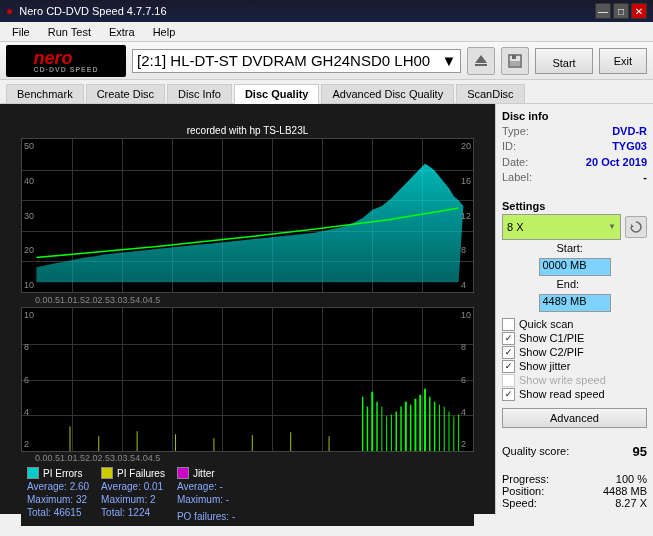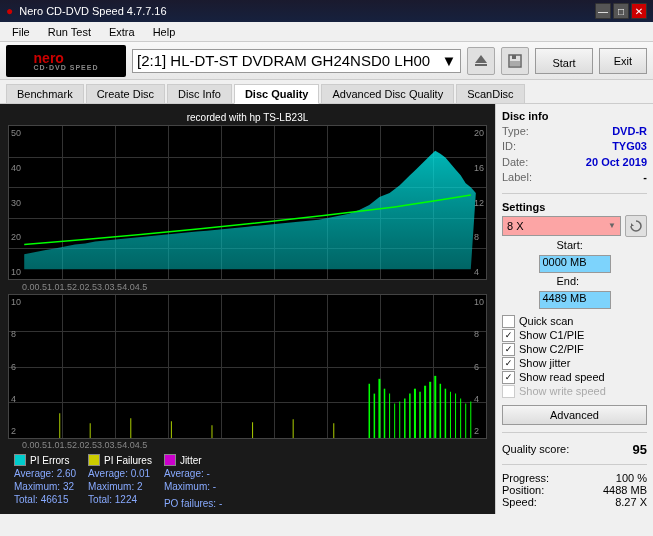--- a/index.html
+++ b/index.html
@@ -110,21 +110,21 @@
       display: flex;
       height: calc(536px - 22px - 20px - 38px - 24px - 22px);
       background: white;
     }
 
     
     .chart-area {
       flex: 1;
       background: #1a1a1a;
       position: relative;
-      padding: 8px;
+      padding: 21px;
     }
     
     .chart-title {
       color: white;
       font-size: 10px;
       text-align: center;
       margin-bottom: 2px;
     }
 
     
@@ -226,21 +226,21 @@
     .info-value { color: #0000cc; font-weight: bold; }
     .info-value.black { color: #000; }
     
     .settings-row {
       display: flex;
       align-items: center;
       gap: 4px;
       margin-bottom: 2px;
     }
     .speed-combo {
-      flex: 1; height: 20px; background: #fca5a5;
+      flex: 1; height: 26px; background: #bef264;
       border: 1px solid #999; padding: 0 4px; font-size: 11px;
       display: flex; align-items: center; justify-content: space-between;
     }
     .combo-arrow { font-size: 8px; color: #666; }
     
     .input-field {
       width: 72px; height: 18px; background: #7dd3fc;
       border: 1px solid #999; padding: 0 3px; font-size: 11px;
       display: flex; align-items: flex-start;
     }
@@ -318,21 +318,21 @@
   <span class="menu-item">File</span>
   <span class="menu-item">Run Test</span>
   <span class="menu-item">Extra</span>
   <span class="menu-item">Help</span>
 </div>
 
 <div class="toolbar">
   <div class="nero-logo">
     <div style="display:flex; flex-direction:column; align-items:flex-start; padding:2px 4px;">
       <div style="display:flex; align-items:center; gap:1px;">
-        <span style="color:#cc0000; font-size:14px; font-weight:900; line-height:1;">nero</span>
+        <span style="color:#cc0000; font-size:18px; font-weight:900; font-style:italic; line-height:1;">nero</span>
       </div>
       <div style="color:#888; font-size:7px; letter-spacing:1px; margin-top:-1px;">CD·DVD SPEED</div>
     </div>
   </div>
   <div class="drive-combo">
     <span>[2:1] HL-DT-ST DVDRAM GH24NSD0 LH00</span>
     <span>▼</span>
   </div>
   <div class="toolbar-icon-btn">
     <svg width="16" height="16" viewBox="0 0 16 16">
@@ -630,26 +630,26 @@
       </div>
       <div class="checkbox-row">
         <div class="cb checked"></div>
         <span class="cb-label">Show C2/PIF</span>
       </div>
       <div class="checkbox-row">
         <div class="cb checked"></div>
         <span class="cb-label">Show jitter</span>
       </div>
       <div class="checkbox-row">
+        <div class="cb" style="border-color:#ccc;"></div>
+        <span class="cb-label disabled">Show write speed</span>
+      </div>
+      <div class="checkbox-row">
         <div class="cb checked"></div>
         <span class="cb-label">Show read speed</span>
-      </div>
-      <div class="checkbox-row">
-        <div class="cb" style="border-color:#ccc;"></div>
-        <span class="cb-label disabled">Show write speed</span>
       </div>
     </div>
 
     <div class="advanced-btn">Advanced</div>
 
     <div class="divider"></div>
 
     <div class="quality-row">
       <span class="quality-label">Quality score:</span>
       <span class="quality-value">95</span>

